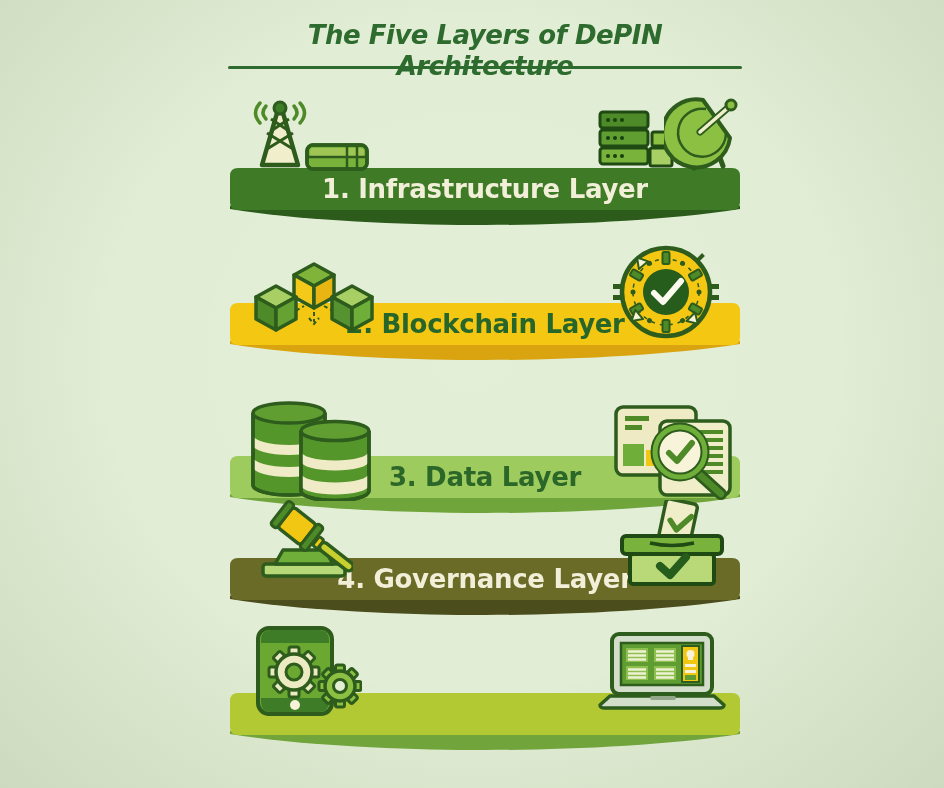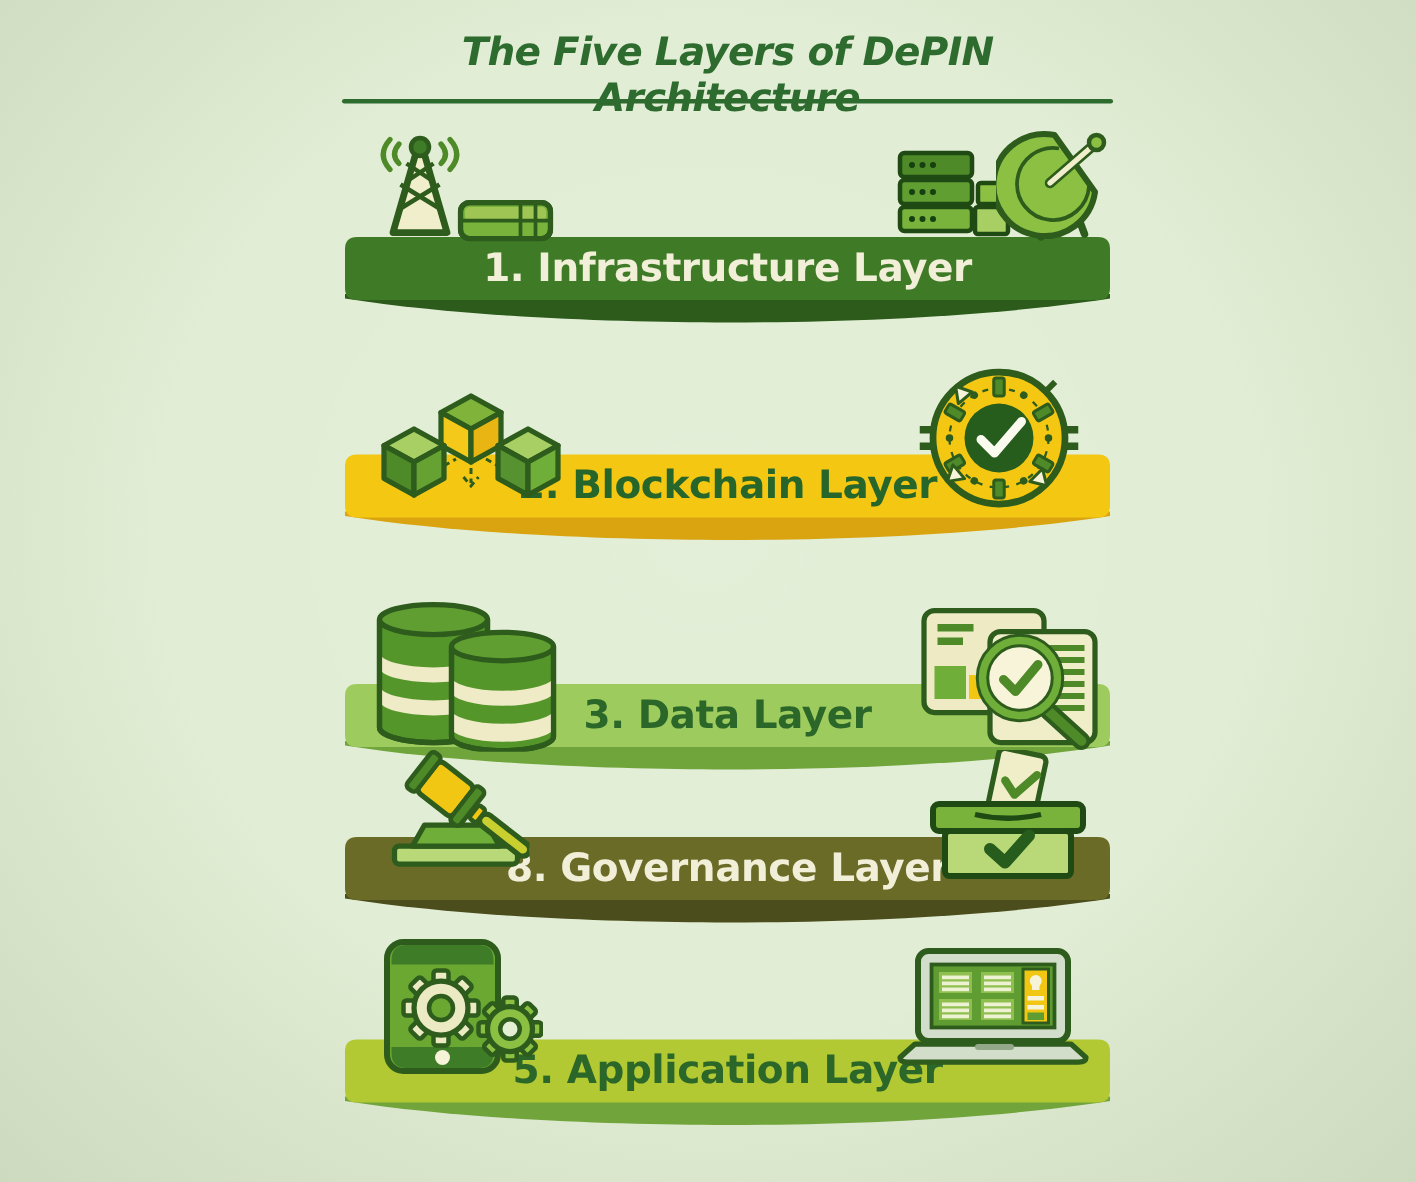--- a/index.html
+++ b/index.html
@@ -19,21 +19,21 @@
 </head>
 <body>
 
 <div class="stage" style="background-color: rgb(225, 237, 212);">
 
   <div class="title-wrap">
     <div class="page-title" style="color: rgb(46, 107, 46);">The Five Layers of DePIN Architecture</div>
   </div>
   <div class="title-rule" style="background-color: rgb(46, 107, 46);"></div>
 
-  <section class="layer" style="top:154px">
+  <section class="layer" style="top:164px">
     <svg class="ribbon" width="514" height="62" viewBox="0 0 514 62">
       <path d="M2,42 H512 V45 C436,57 334,61 257,61 C180,61 78,57 2,45 Z" style="fill: rgb(44, 91, 28);"></path>
       <path d="M10,4 H504 Q512,4 512,12 V38 Q512,46 504,46 H10 Q2,46 2,38 V12 Q2,4 10,4 Z" style="fill: rgb(63, 123, 39);"></path>
     </svg>
     <div class="ribbon-label" style="color: rgb(242, 239, 216);">1. Infrastructure Layer</div>
 
     <span class="icon" style="left:18px;bottom:57px">
       <svg width="68" height="72" viewBox="0 0 68 72">
         <path d="M14,6 Q5,16 14,26" fill="none" stroke="#4e8a28" stroke-width="3.5" stroke-linecap="round"></path>
         <path d="M20,9 Q14,16 20,22" fill="none" stroke="#4e8a28" stroke-width="3.5" stroke-linecap="round"></path>
@@ -219,21 +219,21 @@
         <path d="M56,49 L64,57 L79,39" fill="none" stroke="#4e8a28" stroke-width="6" stroke-linecap="round" stroke-linejoin="round"></path>
       </svg>
     </span>
   </section>
 
   <section class="layer" style="top:554px">
     <svg class="ribbon" width="514" height="62" viewBox="0 0 514 62">
       <path d="M2,42 H512 V45 C436,57 334,61 257,61 C180,61 78,57 2,45 Z" style="fill: rgb(75, 77, 29);"></path>
       <path d="M10,4 H504 Q512,4 512,12 V38 Q512,46 504,46 H10 Q2,46 2,38 V12 Q2,4 10,4 Z" style="fill: rgb(106, 107, 39);"></path>
     </svg>
-    <div class="ribbon-label" style="color: rgb(242, 239, 216);">8. Governance Layer</div>
+    <div class="ribbon-label" style="color: rgb(242, 239, 216);">4. Governance Layer</div>
 
     <span class="icon" style="left:27px;bottom:38px">
       <svg width="98" height="78" viewBox="0 0 98 78">
         <rect x="8" y="64" width="82" height="12" rx="3" fill="#b9d878" stroke="#2d5c1d" stroke-width="3.5"></rect>
         <path d="M20,64 L28,50 H70 L78,64 Z" fill="#6fae38" stroke="#2d5c1d" stroke-width="3.5" stroke-linejoin="round"></path>
         <g transform="translate(42,26) rotate(38)">
           <rect x="30" y="-4.5" width="40" height="9" rx="4.5" fill="#c8cf2f" stroke="#2d5c1d" stroke-width="3.5"></rect>
           <rect x="24" y="-5.5" width="6" height="11" rx="2" fill="#f2c713" stroke="#2d5c1d" stroke-width="3"></rect>
           <rect x="-15" y="-13" width="30" height="26" rx="4" fill="#f2c713" stroke="#2d5c1d" stroke-width="3.5"></rect>
           <rect x="-22.5" y="-15" width="8" height="30" rx="3" fill="#4e8a28" stroke="#2d5c1d" stroke-width="3"></rect>
@@ -253,21 +253,20 @@
         <path d="M42,66 L52,75 L68,57" fill="none" stroke="#265c1c" stroke-width="8" stroke-linecap="round" stroke-linejoin="round"></path>
       </svg>
     </span>
   </section>
 
   <section class="layer" style="top:689px">
     <svg class="ribbon" width="514" height="62" viewBox="0 0 514 62">
       <path d="M2,42 H512 V45 C436,57 334,61 257,61 C180,61 78,57 2,45 Z" style="fill: rgb(114, 164, 60);"></path>
       <path d="M10,4 H504 Q512,4 512,12 V38 Q512,46 504,46 H10 Q2,46 2,38 V12 Q2,4 10,4 Z" style="fill: rgb(178, 201, 51);"></path>
     </svg>
-    <div class="ribbon-label" style="color: rgb(44, 103, 42);">5. Application Layer</div>
 
     <span class="icon" style="left:26px;bottom:33px">
       <svg width="108" height="92" viewBox="0 0 108 92">
         <rect x="4" y="2" width="74" height="86" rx="11" fill="#6aa832" stroke="#2d5c1d" stroke-width="4"></rect>
         <path d="M17,4 H65 Q75,4 75,14 V17 H7 V14 Q7,4 17,4 Z" fill="#3e7c28"></path>
         <path d="M7,72 H75 V76 Q75,86 65,86 H17 Q7,86 7,76 Z" fill="#3e7c28"></path>
         <circle cx="41" cy="79" r="5" fill="#f6f3d8"></circle>
         <g transform="translate(40,46)">
           <g fill="#eceac2" stroke="#2d5c1d" stroke-width="3">
             <g transform="rotate(0)">

